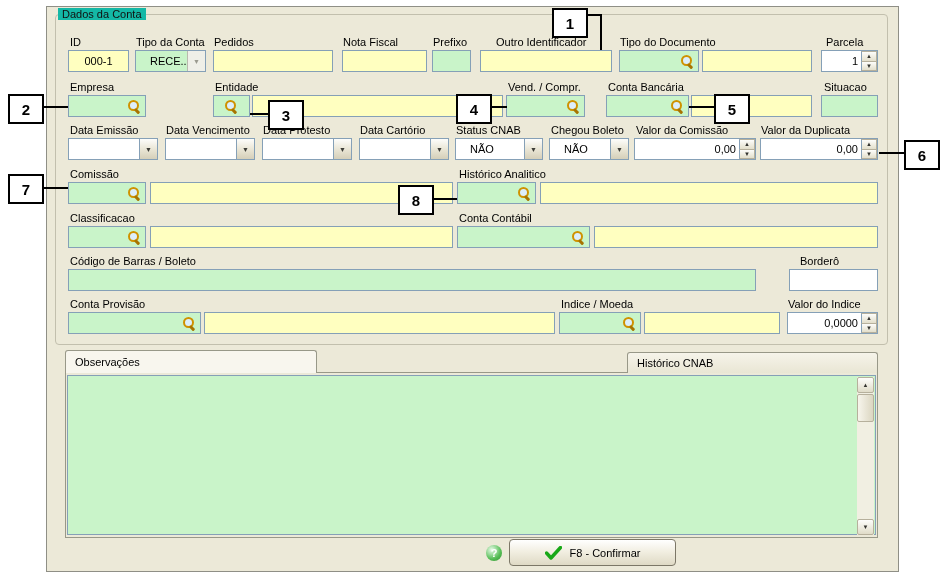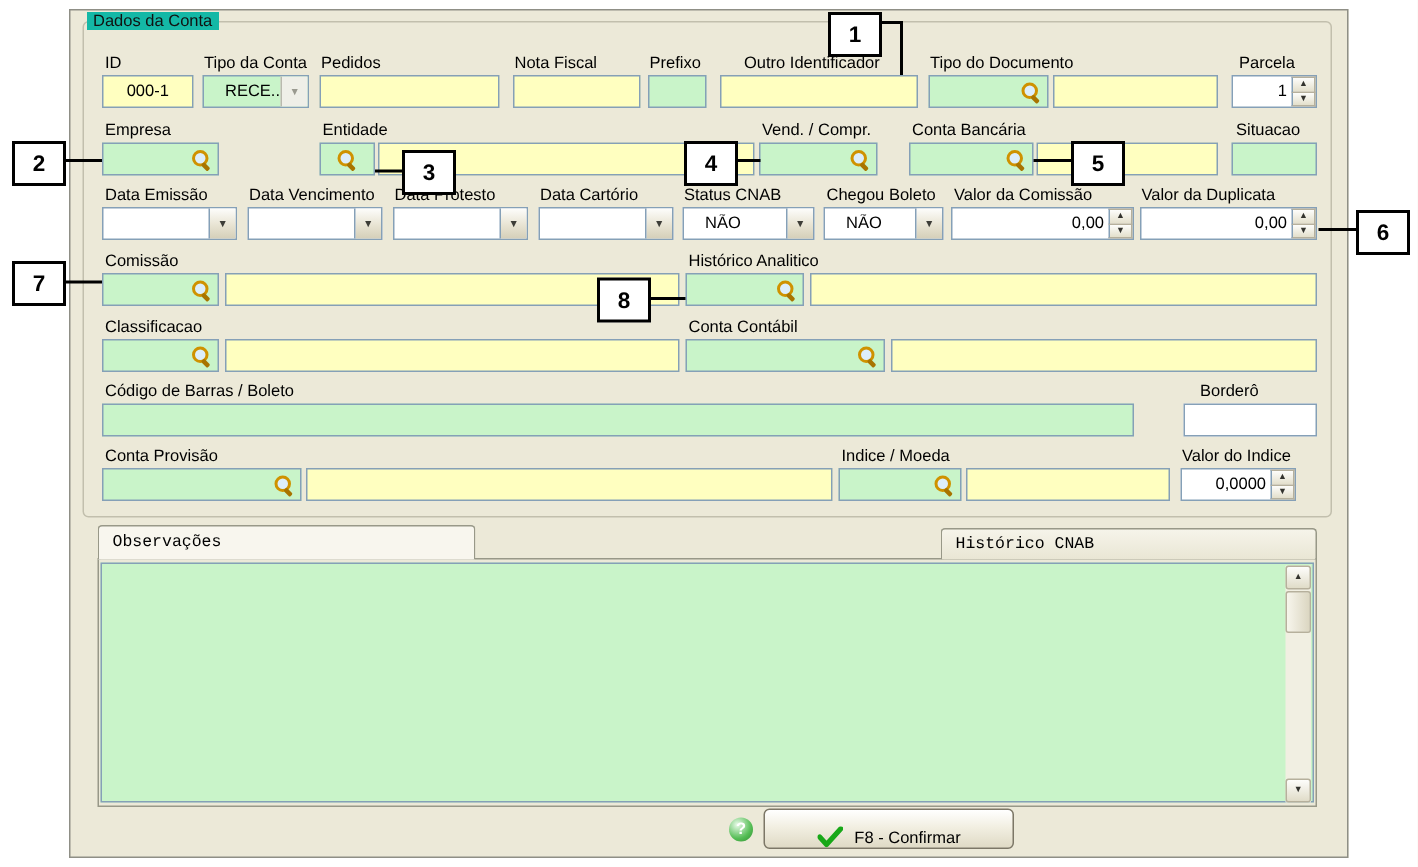--- a/index.html
+++ b/index.html
@@ -30,36 +30,36 @@
        display:flex;align-items:center;justify-content:center;font-size:7px;color:#3d3d37;}
   .cbtn.disabled{background:#efefe8;color:#9a9a90;border-left-color:#b9b9ae;}
   .sval{flex:1;text-align:right;padding-right:3px;}
   .spinbtns{width:16px;align-self:stretch;display:flex;flex-direction:column;}
   .sb{flex:1;box-sizing:border-box;border:1px solid #b6b09c;border-left:1px solid #85a0b7;
        background:linear-gradient(180deg,#fdfdfb,#e3dfcb);display:flex;align-items:center;
        justify-content:center;font-size:6px;line-height:1;color:#33332e;}
   .sb+.sb{border-top:none;}
   .tab{position:absolute;top:352px;height:21px;box-sizing:border-box;border:1px solid #989888;
        border-bottom:none;border-radius:3px 3px 0 0;font-size:11px;display:flex;align-items:center;
-       padding-left:9px;background:linear-gradient(180deg,#f6f4ea,#e9e6d4);z-index:3;font-family:Liberation Mono, monospace;}
+       padding-left:9px;background:linear-gradient(180deg,#f6f4ea,#e9e6d4);z-index:3;}
   .tab.active{top:350px;height:23px;background:#f8f6ee;z-index:5;}
   .panel{position:absolute;left:65px;top:372px;width:813px;height:166px;box-sizing:border-box;
        border:1px solid #989888;background:#ece9d8;z-index:1;}
   .textarea{position:absolute;left:67px;top:375px;width:809px;height:160px;box-sizing:border-box;
        border:1px solid #85a0b7;background:#c9f4c9;z-index:4;}
   .scrollbar{position:absolute;right:1px;top:1px;width:17px;height:158px;background:#f1efe2;}
   .scbtn{position:absolute;left:0;width:17px;height:16px;box-sizing:border-box;border:1px solid #b6b09c;
        border-radius:2px;background:linear-gradient(180deg,#fdfdfb,#e0dcc8);display:flex;
        align-items:center;justify-content:center;font-size:6px;color:#33332e;}
   .sc-up{top:0;} .sc-down{bottom:0;}
   .sc-thumb{position:absolute;left:0;top:17px;width:17px;height:28px;box-sizing:border-box;
        border:1px solid #b6b09c;border-radius:2px;background:linear-gradient(90deg,#f7f5ec,#dbd6c1);}
   .pushbtn{position:absolute;top:539px;height:27px;box-sizing:border-box;border:1px solid #7c7767;
        border-radius:4px;background:linear-gradient(180deg,#ffffff,#f2efe2 45%,#dfdac5);
-       display:flex;align-items:flex-end;justify-content:center;gap:8px;font-size:11px;color:#000;z-index:2;}
+       display:flex;align-items:center;justify-content:center;gap:8px;font-size:11px;color:#000;z-index:2;}
   .help{position:absolute;left:486px;top:545px;width:16px;height:16px;border-radius:50%;
        background:radial-gradient(circle at 35% 30%,#eafbea,#55bd55 60%,#2e8e2e);color:#fff;
        font-weight:bold;font-size:11px;display:flex;align-items:center;justify-content:center;z-index:2;}
   .callout{position:absolute;width:36px;height:30px;box-sizing:border-box;background:#fff;
        border:2px solid #000;display:flex;align-items:center;justify-content:center;
        font-size:15px;font-weight:bold;color:#000;z-index:10;}
   .cline{position:absolute;background:#000;z-index:9;}
 </style>
 </head>
 <body>
@@ -223,21 +223,21 @@
   </div>
   <div class="fld yellow" style="left:204px;top:312px;width:351px"></div>
 
   <div class="lbl" style="left:561px;top:298px">Indice / Moeda</div>
   <div class="fld green lookup" style="left:559px;top:312px;width:82px">
     <span class="mag"></span>
   </div>
   <div class="fld yellow" style="left:644px;top:312px;width:136px"></div>
 
   <div class="lbl" style="left:788px;top:298px">Valor do Indice</div>
-  <div class="fld" style="left:787px;top:312px;width:77px;padding:0">
+  <div class="fld" style="left:787px;top:312px;width:91px;padding:0">
     <div class="sval">0,0000</div>
     <div class="spinbtns">
       <div class="sb">▲</div>
       <div class="sb">▼</div>
     </div>
   </div>
 
   <div class="panel"></div>
   <div class="tab active" style="left:65px;width:252px">
     <span>Observações</span>

